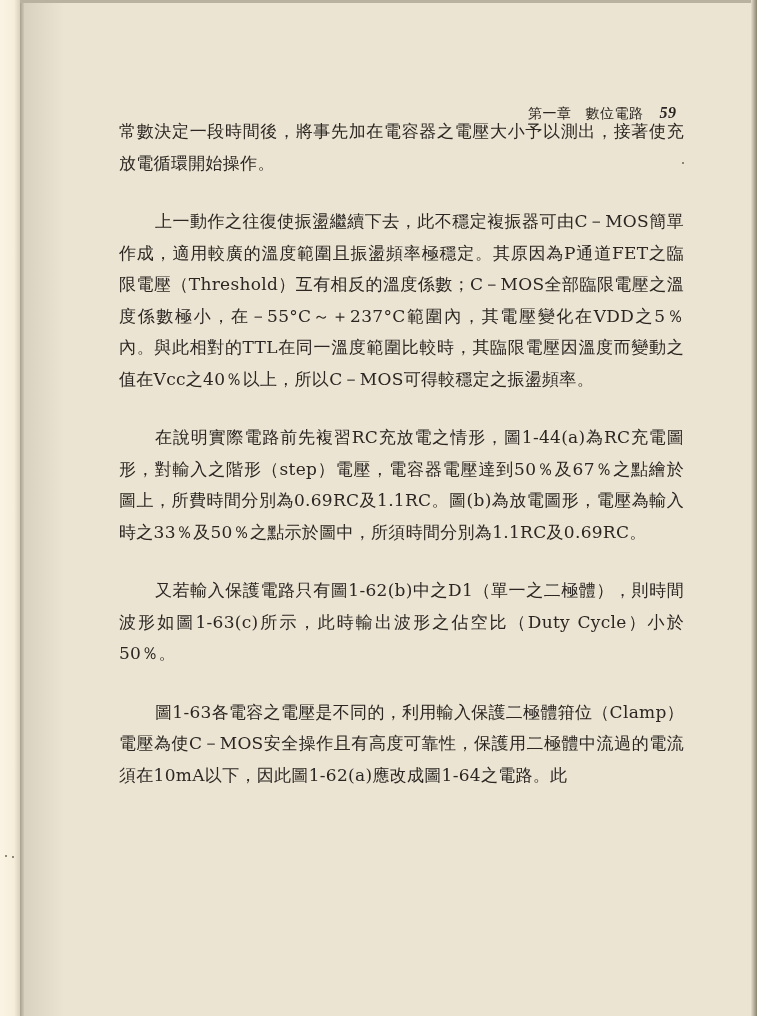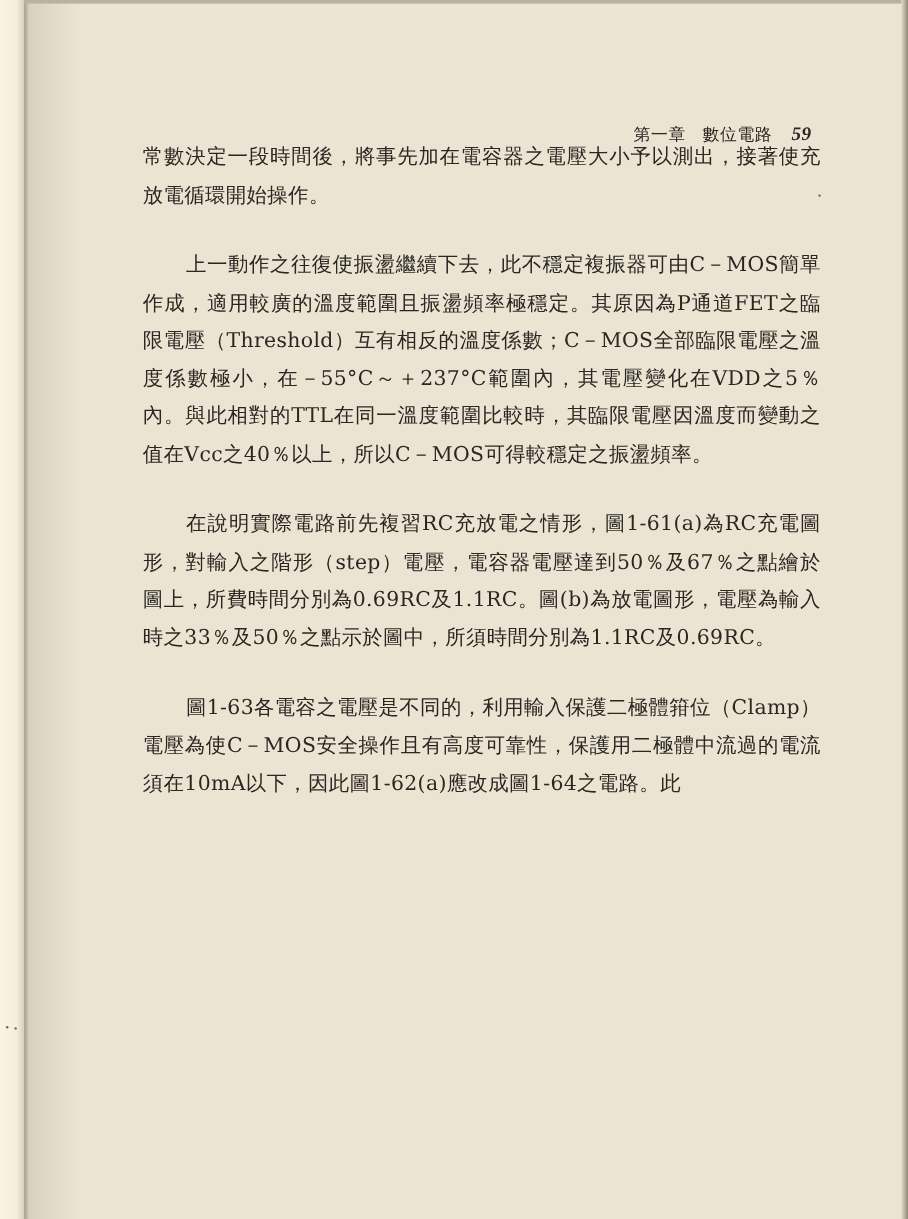--- a/index.html
+++ b/index.html
@@ -96,19 +96,20 @@
 
 <div class="header">
   <span>第一章</span>
   <span style="margin-left:10px;">數位電路</span>
   <span class="page-num">59</span>
 </div>
 
 <div class="content">
   <p class="para noindent">常數決定一段時間後，將事先加在電容器之電壓大小予以測出，接著使充放電循環開始操作。</p>
   <p class="para">上一動作之往復使振盪繼續下去，此不穩定複振器可由C－MOS簡單作成，適用較廣的溫度範圍且振盪頻率極穩定。其原因為P通道FET之臨限電壓（Threshold）互有相反的溫度係數；C－MOS全部臨限電壓之溫度係數極小，在－55°C～＋237°C範圍內，其電壓變化在VDD之5％內。與此相對的TTL在同一溫度範圍比較時，其臨限電壓因溫度而變動之值在Vcc之40％以上，所以C－MOS可得較穩定之振盪頻率。</p>
-  <p class="para">在說明實際電路前先複習RC充放電之情形，圖1-61(a)為RC充電圖形，對輸入之階形（step）電壓，電容器電壓達到50％及67％之點繪於圖上，所費時間分別為0.69RC及1.1RC。圖(b)為放電圖形，電壓為輸入時之33％及50％之點示於圖中，所須時間分別為1.1RC及0.69RC。</p>
+  <p class="para">在說明實際電路前先複習RC充放電之情形，圖1-44(a)為RC充電圖形，對輸入之階形（step）電壓，電容器電壓達到50％及67％之點繪於圖上，所費時間分別為0.69RC及1.1RC。圖(b)為放電圖形，電壓為輸入時之33％及50％之點示於圖中，所須時間分別為1.1RC及0.69RC。</p>
+  <p class="para">又若輸入保護電路只有圖1-62(b)中之D1（單一之二極體），則時間波形如圖1-63(c)所示，此時輸出波形之佔空比（Duty Cycle）小於50％。</p>
   <p class="para">圖1-63各電容之電壓是不同的，利用輸入保護二極體箝位（Clamp）電壓為使C－MOS安全操作且有高度可靠性，保護用二極體中流過的電流須在10mA以下，因此圖1-62(a)應改成圖1-64之電路。此</p>
 </div>
 
 <div class="speck" style="left:5px; top:855px;"></div>
 <div class="speck" style="left:12px; top:856px;"></div>
 <div class="speck" style="left:682px; top:162px;"></div>
 
 </body></html>

